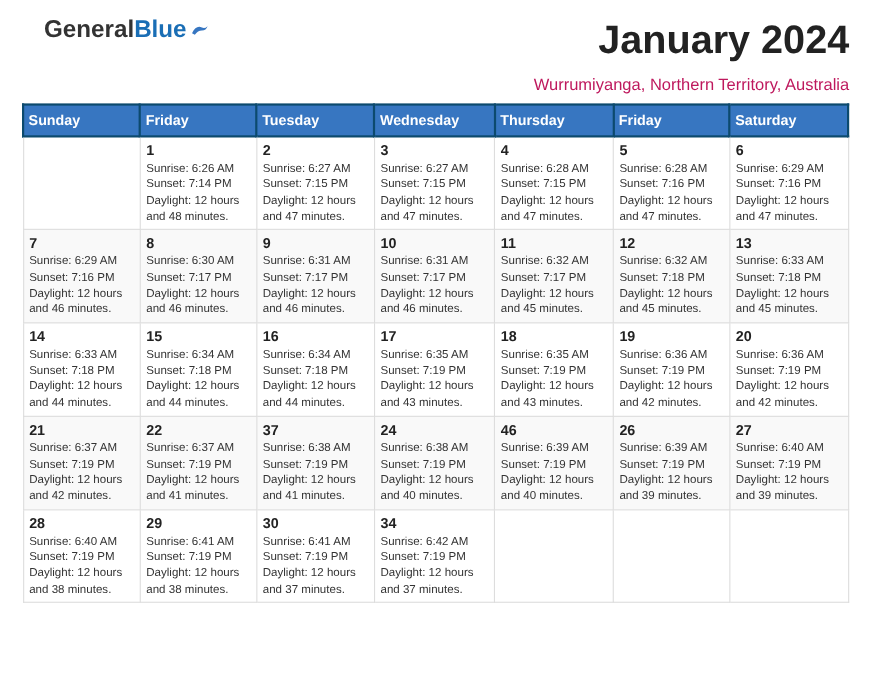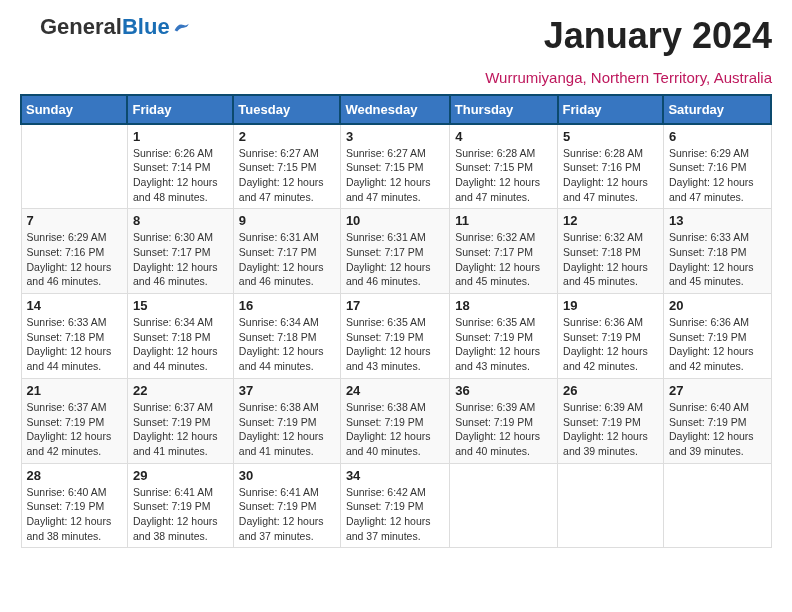--- a/index.html
+++ b/index.html
@@ -217,21 +217,21 @@
         </td>
         <td>
           <span class="day-number">37</span>
           <div class="day-info">Sunrise: 6:38 AM<br>Sunset: 7:19 PM<br>Daylight: 12 hours and 41 minutes.</div>
         </td>
         <td>
           <span class="day-number">24</span>
           <div class="day-info">Sunrise: 6:38 AM<br>Sunset: 7:19 PM<br>Daylight: 12 hours and 40 minutes.</div>
         </td>
         <td>
-          <span class="day-number">36</span>
+          <span class="day-number">46</span>
           <div class="day-info">Sunrise: 6:39 AM<br>Sunset: 7:19 PM<br>Daylight: 12 hours and 40 minutes.</div>
         </td>
         <td>
           <span class="day-number">26</span>
           <div class="day-info">Sunrise: 6:39 AM<br>Sunset: 7:19 PM<br>Daylight: 12 hours and 39 minutes.</div>
         </td>
         <td>
           <span class="day-number">27</span>
           <div class="day-info">Sunrise: 6:40 AM<br>Sunset: 7:19 PM<br>Daylight: 12 hours and 39 minutes.</div>
         </td>

